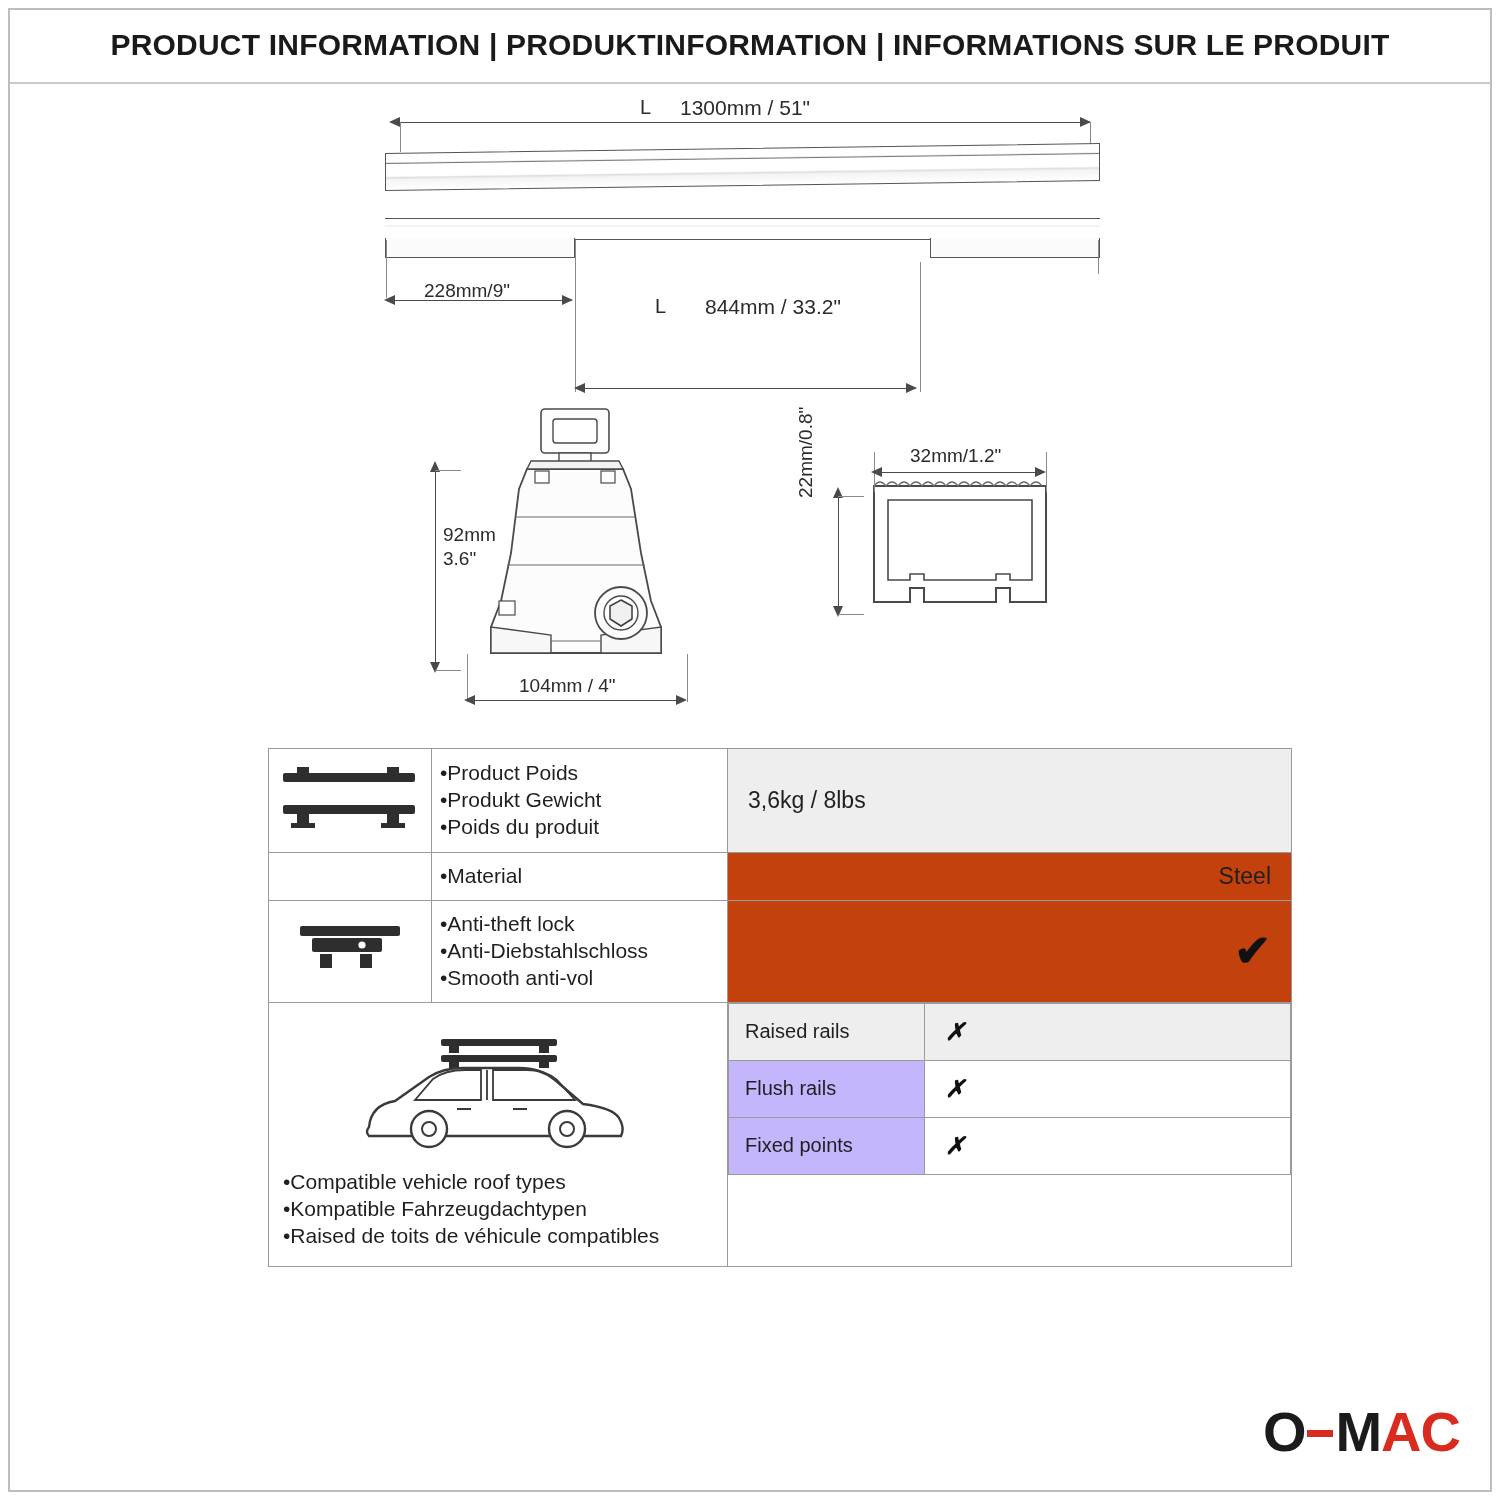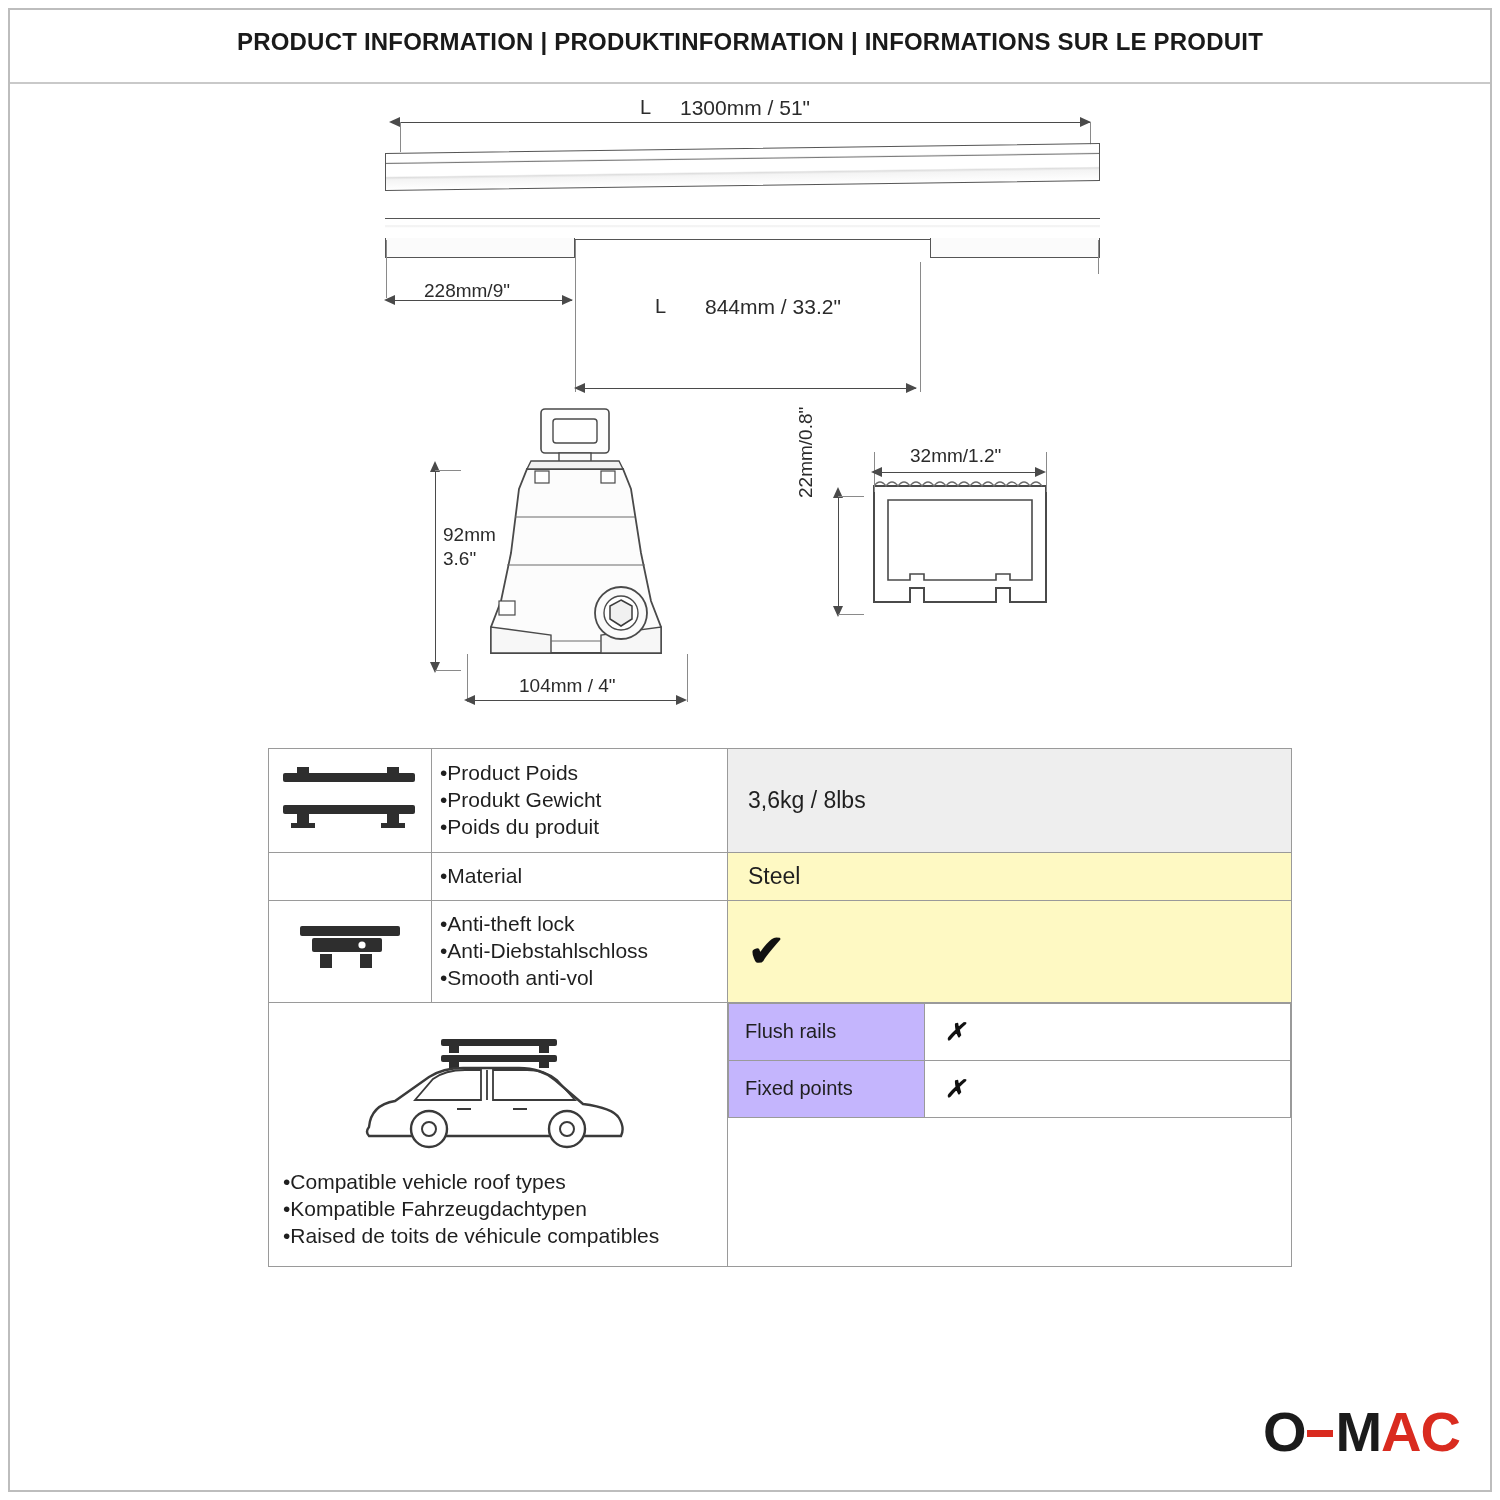--- a/index.html
+++ b/index.html
@@ -21,21 +21,21 @@
     width: 1484px; height: 1484px;
     border: 2px solid #bdbdbd;
   }
 
   
   .title {
     position: absolute;
     left: 0; top: 28px;
     width: 1500px;
     text-align: center;
-    font-size: 24px;
+    font-size: 30px;
     font-weight: bold;
     letter-spacing: 0.2px;
     color: #1a1a1a;
     white-space: nowrap;
   }
   .title-rule {
     position: absolute;
     left: 10px; top: 82px;
     width: 1480px; height: 2px;
     background: #c9c9c9;
@@ -122,21 +122,21 @@
     left: 268px; top: 748px;
     width: 1024px;
     border-collapse: collapse;
     font-size: 21px;
     color: #1f1f1f;
   }
   .spec-table td { border: 1.5px solid #9a9a9a; vertical-align: middle; }
   .cell-icon { width: 152px; text-align: center; padding: 10px 6px; }
   .cell-label { padding: 10px 12px 10px 8px; line-height: 1.28; width: 296px; }
   .cell-value { padding: 10px 20px; background: #eeeeee; font-size: 23px; margin-left: 44px; }
-  .cell-value.white { background: #fef9c3; }
+  .cell-value.white { background: #c2410c; text-align: right; }
   .bullet-list { margin: 0; }
   .bullet-list div { white-space: nowrap; }
 
   .sub-table { width: 100%; border-collapse: collapse; font-size: 20px; }
   .sub-table td { border: 1.5px solid #9a9a9a; }
   .sub-table tr td:first-child { width: 196px; padding: 14px 16px; background: #c4b5fd; white-space: nowrap; }
   .sub-table tr td:last-child { padding: 14px 20px; }
   .sub-table tr.shaded td { background: #eeeeee; }
   .mark-yes { font-size: 24px; color: #111; }
   .mark-no  { font-size: 24px; color: #111; font-weight: bold; font-style: italic; font-family: "Liberation Serif", serif; }
@@ -377,20 +377,24 @@
         </div>
         <div class="bullet-list" style="font-size:21px; line-height:1.3; margin-top:8px;">
           <div>•Compatible vehicle roof types</div>
           <div>•Kompatible Fahrzeugdachtypen</div>
           <div style="white-space:normal;">•Raised de toits de véhicule compatibles</div>
         </div>
       </td>
       <td style="padding:0; vertical-align:top;">
         <table class="sub-table">
           <tbody>
+            <tr class="shaded">
+              <td>Raised rails</td>
+              <td><span class="mark-no">✗</span></td>
+            </tr>
             <tr>
               <td>Flush rails</td>
               <td><span class="mark-no">✗</span></td>
             </tr>
             <tr>
               <td>Fixed points</td>
               <td><span class="mark-no">✗</span></td>
             </tr>
           </tbody>
         </table>

